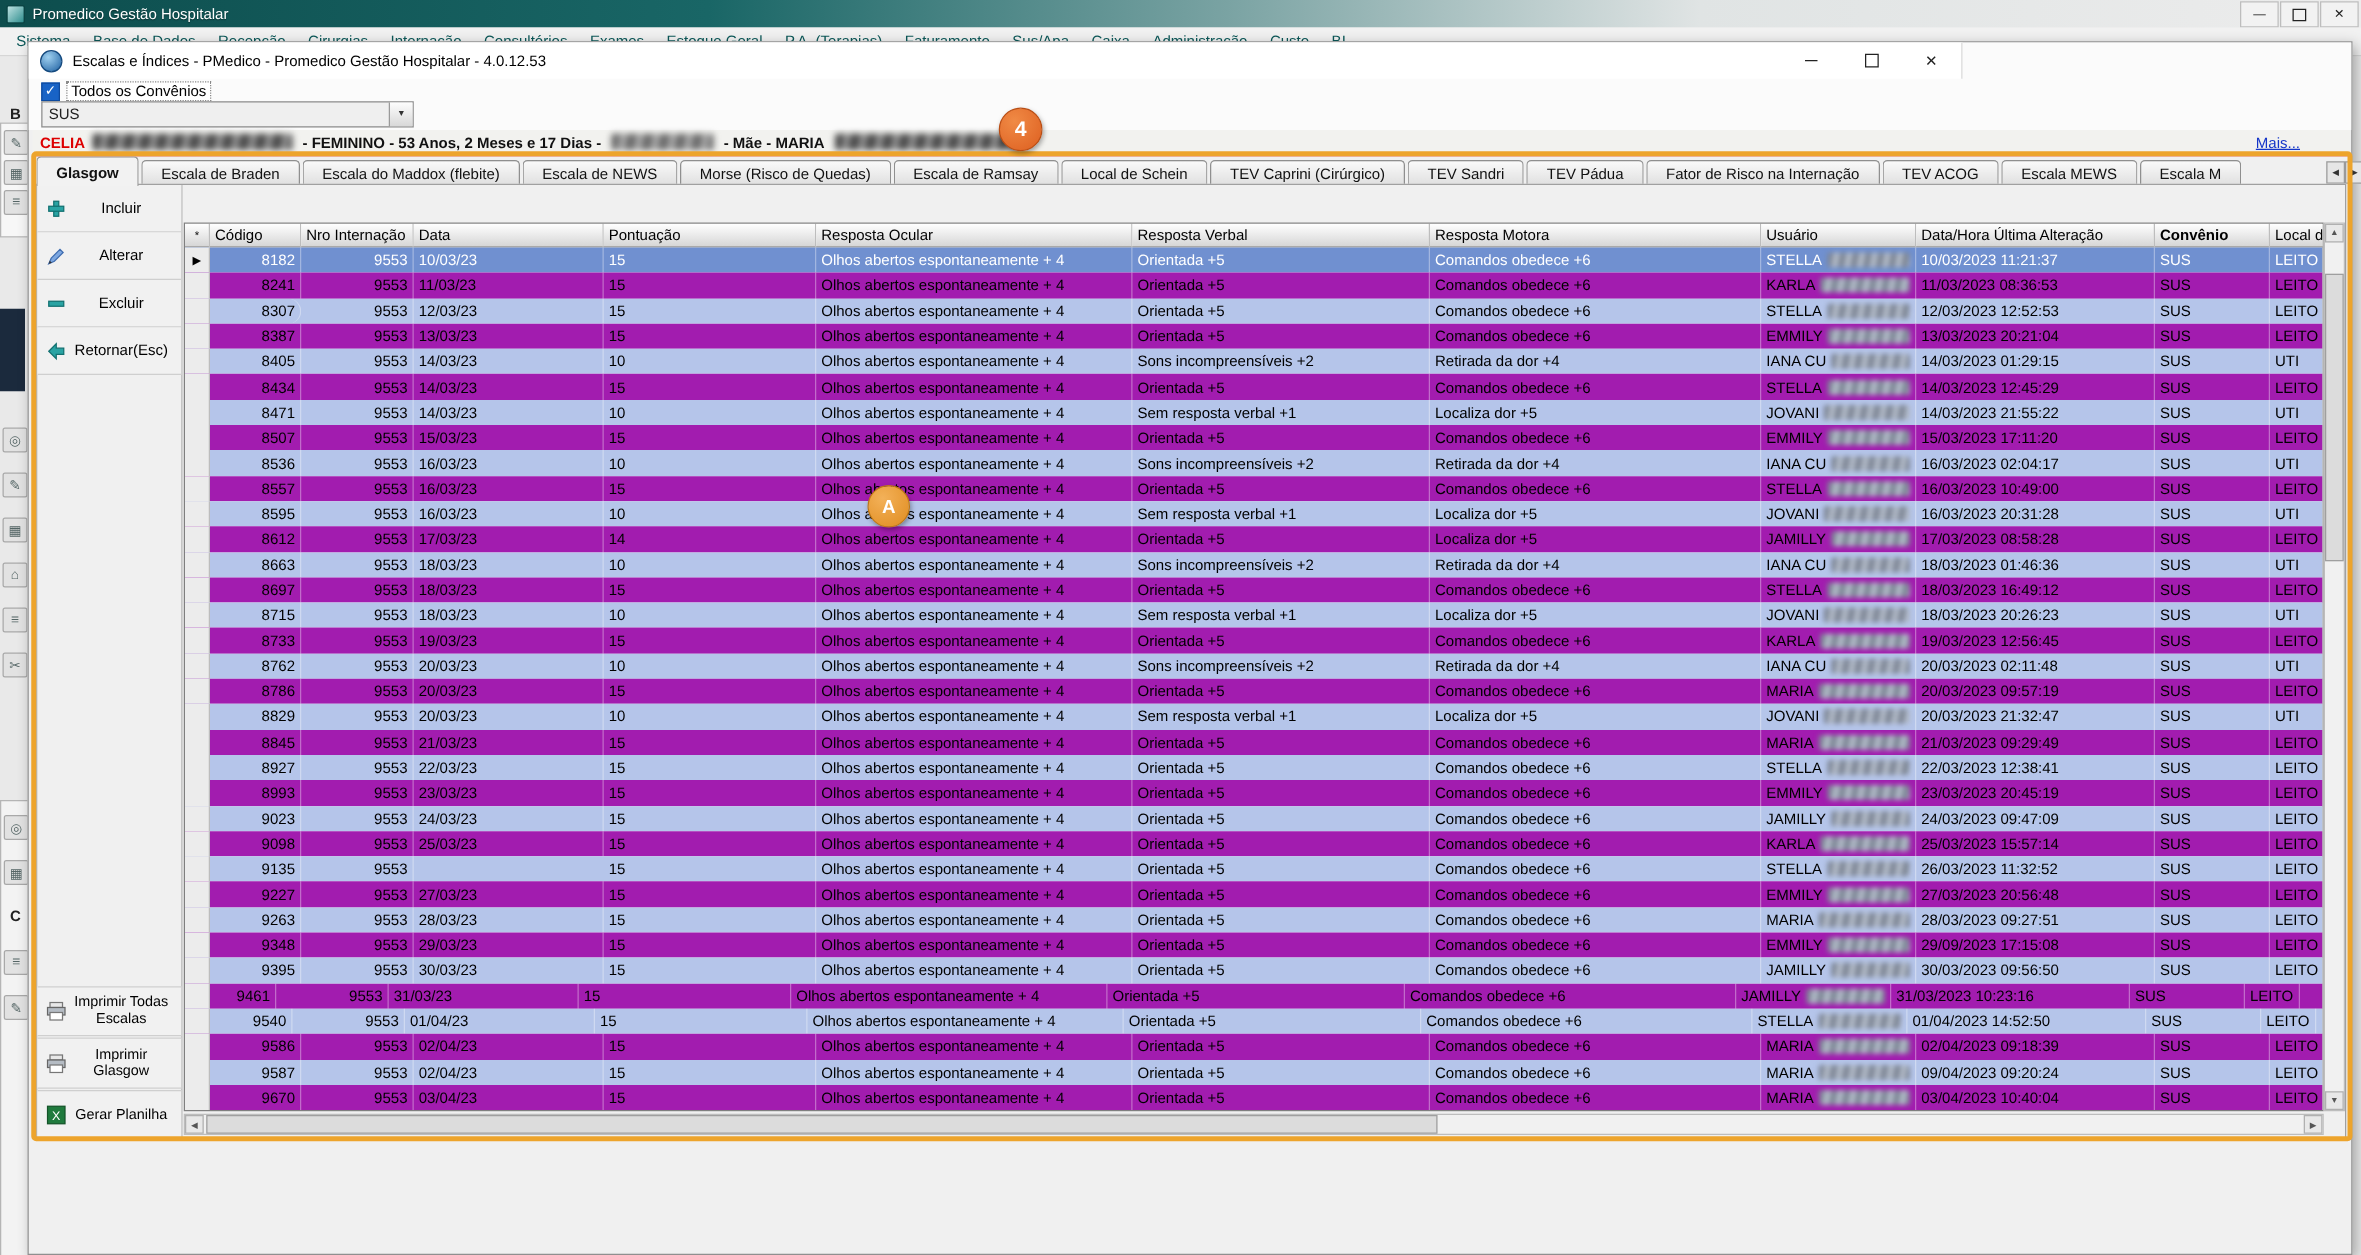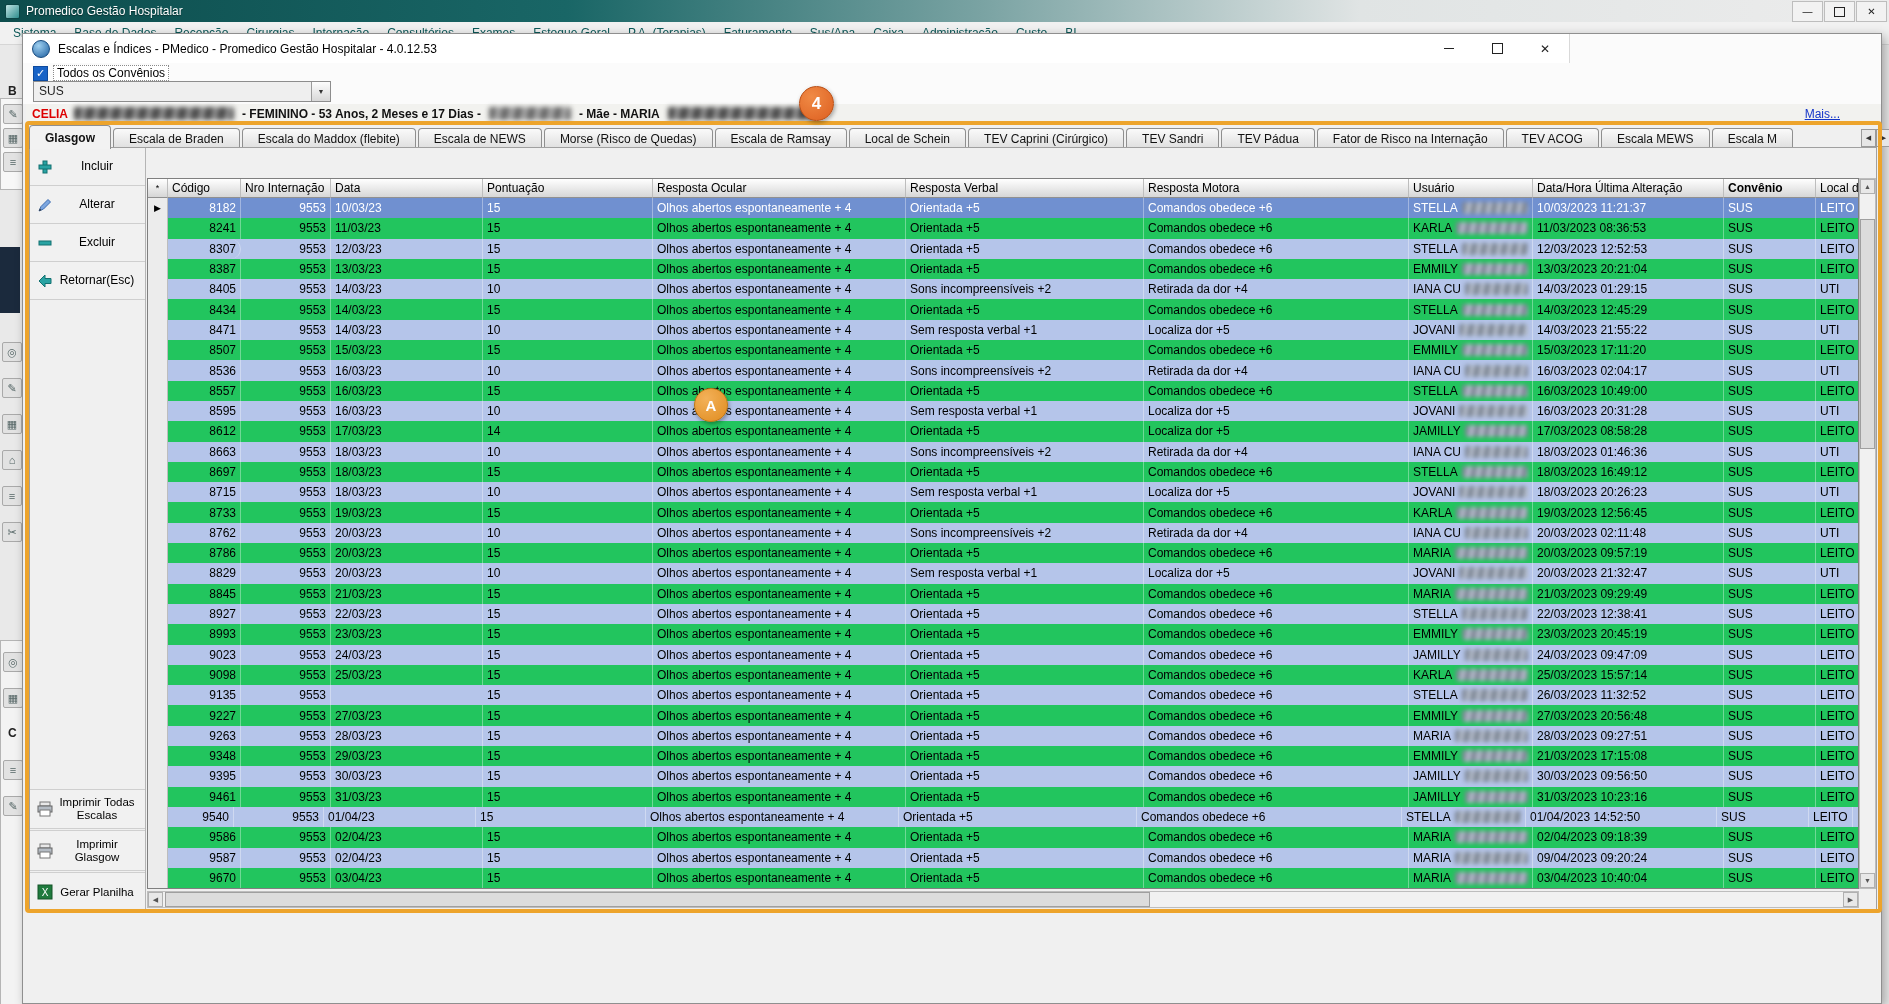--- a/index.html
+++ b/index.html
@@ -93,21 +93,21 @@
      border:1px solid #7f7f7f;box-sizing:border-box;overflow:hidden;}
   .ghead{display:flex;height:19px;}
   .hcell{background:linear-gradient(#ffffff,#d6d6d6);border-right:1px solid #bdbdbd;
      border-bottom:1px solid #909090;padding:0 4px;display:flex;align-items:center;
      white-space:nowrap;overflow:hidden;box-sizing:border-box;flex:none;}
   .grows{display:flex;flex-direction:column;height:690px;}
   .grow{display:flex;flex:1 1 0;min-height:0;}
   .cell{display:flex;align-items:center;padding:0 4px;white-space:nowrap;overflow:hidden;
      box-sizing:border-box;border-right:1px solid rgba(255,255,255,.35);flex:none;}
   .al-r{justify-content:flex-end;}
-  .r-light{background:#22c55e;}
+  .r-light{background:#a21caf;}
   .r-mid{background:#b5c5ea;}
   .r-sel{background:#7090d0;color:#fff;}
   .ind{background:#ececec;border-right:1px solid #bdbdbd;color:#000;justify-content:center;font-size:9px;}
   .u-smudge{flex:1;height:12px;min-width:26px;margin-left:4px;border-radius:2px;
      background:repeating-linear-gradient(100deg,#7e8796 0 5px,#b0b8c6 5px 10px);filter:blur(2px);}
 
   
   .vscroll{position:absolute;left:1836px;top:144px;width:17px;height:711px;background:#f1f1f1;
      border:1px solid #bdbdbd;box-sizing:border-box;}
   .hscroll{position:absolute;left:124px;top:857px;width:1712px;height:17px;background:#f1f1f1;
@@ -783,21 +783,21 @@
             <div class="cell al-r" style="width: 90px;">9553</div>
             <div class="cell" style="width: 152px;">29/03/23</div>
             <div class="cell" style="width: 170px;">15</div>
             <div class="cell" style="width: 253px;">Olhos abertos espontaneamente + 4</div>
             <div class="cell" style="width: 238px;">Orientada +5</div>
             <div class="cell" style="width: 265px;">Comandos obedece +6</div>
             <div class="cell" style="width: 124px;">
               <span>EMMILY</span>
               <span class="u-smudge"></span>
             </div>
-            <div class="cell" style="width: 191px;">21/03/2023 17:15:08</div>
+            <div class="cell" style="width: 191px;">29/09/2023 17:15:08</div>
             <div class="cell" style="width: 92px;">SUS</div>
             <div class="cell" style="width: 44px;">LEITO</div>
           </div>
           <div class="grow r-mid">
             <div class="cell ind" style="width: 20px;"></div>
             <div class="cell al-r" style="width: 73px;">9395</div>
             <div class="cell al-r" style="width: 90px;">9553</div>
             <div class="cell" style="width: 152px;">30/03/23</div>
             <div class="cell" style="width: 170px;">15</div>
             <div class="cell" style="width: 253px;">Olhos abertos espontaneamente + 4</div>
@@ -806,21 +806,21 @@
             <div class="cell" style="width: 124px;">
               <span>JAMILLY</span>
               <span class="u-smudge"></span>
             </div>
             <div class="cell" style="width: 191px;">30/03/2023 09:56:50</div>
             <div class="cell" style="width: 92px;">SUS</div>
             <div class="cell" style="width: 44px;">LEITO</div>
           </div>
           <div class="grow r-light">
             <div class="cell ind" style="width: 20px;"></div>
-            <div class="cell al-r" style="width: 73px;">9461</div>
+            <div class="cell al-r" style="width: 53px;">9461</div>
             <div class="cell al-r" style="width: 90px;">9553</div>
             <div class="cell" style="width: 152px;">31/03/23</div>
             <div class="cell" style="width: 170px;">15</div>
             <div class="cell" style="width: 253px;">Olhos abertos espontaneamente + 4</div>
             <div class="cell" style="width: 238px;">Orientada +5</div>
             <div class="cell" style="width: 265px;">Comandos obedece +6</div>
             <div class="cell" style="width: 124px;">
               <span>JAMILLY</span>
               <span class="u-smudge"></span>
             </div>

